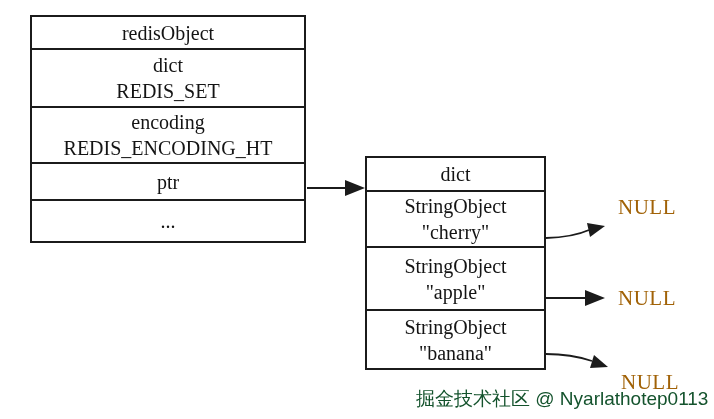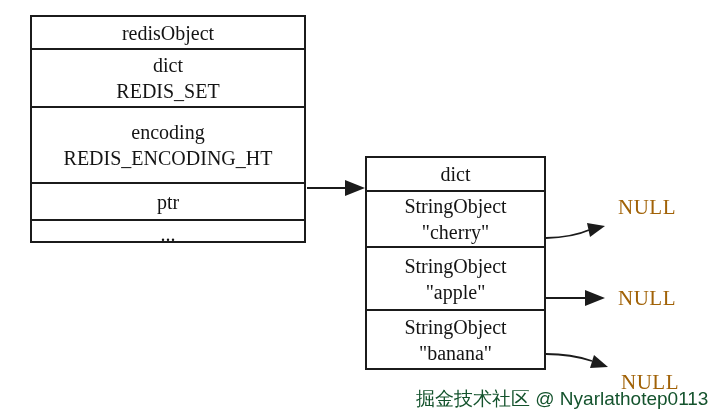--- a/index.html
+++ b/index.html
@@ -29,21 +29,21 @@
     border-bottom: 2px solid #1b1b1b;
     font-size: 20px;
     line-height: 1.3;
     flex: 0 0 auto;
   }
   .struct-table .row:last-child { border-bottom: none; flex: 1 1 auto; }
 
   #redis-table { left: 30px; top: 15px; width: 276px; height: 228px; }
   #redis-table .row:nth-child(1) { height: 33px; }
   #redis-table .row:nth-child(2) { height: 58px; }
-  #redis-table .row:nth-child(3) { height: 76px; }
+  #redis-table .row:nth-child(3) { height: 56px; }
   #redis-table .row:nth-child(4) { height: 37px; }
 
   #dict-table { left: 365px; top: 156px; width: 181px; height: 214px; }
   #dict-table .row:nth-child(1) { height: 34px; }
   #dict-table .row:nth-child(2) { height: 56px; }
   #dict-table .row:nth-child(3) { height: 63px; }
 
   .null-label {
     position: absolute;
     font-size: 21px;

